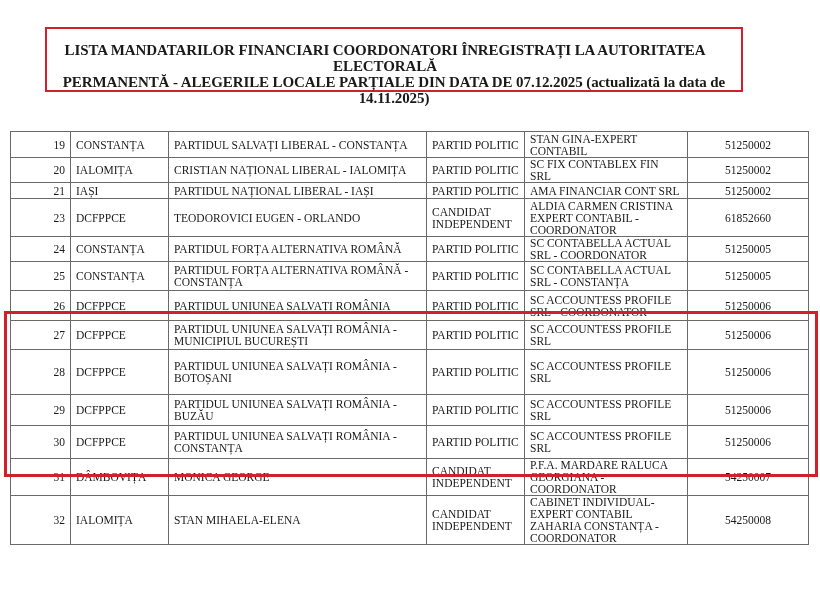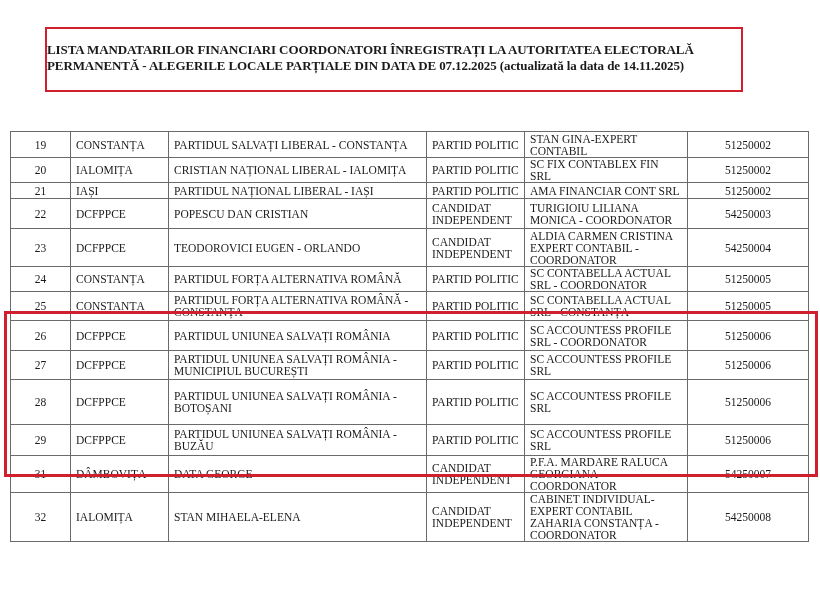--- a/index.html
+++ b/index.html
@@ -1,28 +1,28 @@
 <!DOCTYPE html>
 <html><head>
 <meta charset="utf-8">
 <style>
   html, body { margin:0; padding:0; background:#ffffff; }
   body { width:820px; height:589px; position:relative; overflow:hidden;
          font-family:"Liberation Serif", "DejaVu Serif", serif; color:#1a1a1a; }
   .title-box { position:absolute; left:45px; top:27px; width:694px; height:61px;
                border:2.5px solid #d0202e; box-sizing:content-box; }
-  .title { position:absolute; left:0; right:0; top:13px; 
-           font-weight:bold; font-size:13px; line-height:16px; letter-spacing:-0.1px; }
+  .title { position:absolute; left:0; right:0; top:13px; text-align:center;
+           font-weight:bold; font-size:15px; line-height:16px; letter-spacing:-0.1px; }
   .title .l1 { display:block; padding-right:18px; }
   .title .l2 { display:block; padding-left:0; }
   table { position:absolute; left:10px; top:131px; border-collapse:collapse;
           table-layout:fixed; width:798px; }
   td { border:1px solid #6a6a6a; font-size:11.5px; line-height:12px; padding:0 5px;
        vertical-align:middle; overflow:hidden; white-space:normal; }
-  td.nr { text-align:center;margin-top:48px; }
+  td.nr { text-align:right;margin-top:48px; }
   td.code { text-align:center;margin-top:47px; }
   .hl-box { position:absolute; left:4px; top:311px; width:808px; height:160px;
             border:3px solid #d0202e; pointer-events:none; box-sizing:content-box; }
 </style>
 </head>
 <body>
 
 <div class="title-box">
   <div class="title">
     <span class="l1">LISTA MANDATARILOR FINANCIARI COORDONATORI ÎNREGISTRAȚI LA AUTORITATEA ELECTORALĂ</span>
@@ -57,35 +57,27 @@
       <td class="code">51250002</td>
     </tr>
     <tr style="height:16px">
       <td class="nr">21</td>
       <td>IAȘI</td>
       <td>PARTIDUL NAȚIONAL LIBERAL - IAȘI</td>
       <td>PARTID POLITIC</td>
       <td>AMA FINANCIAR CONT SRL</td>
       <td class="code">51250002</td>
     </tr>
-    <tr style="height:30px">
-      <td class="nr">22</td>
-      <td>DCFPPCE</td>
-      <td>POPESCU DAN CRISTIAN</td>
-      <td>CANDIDAT INDEPENDENT</td>
-      <td>TURIGIOIU LILIANA MONICA - COORDONATOR</td>
-      <td class="code">54250003</td>
-    </tr>
     <tr style="height:38px">
       <td class="nr">23</td>
       <td>DCFPPCE</td>
       <td>TEODOROVICI EUGEN - ORLANDO</td>
       <td>CANDIDAT INDEPENDENT</td>
       <td>ALDIA CARMEN CRISTINA EXPERT CONTABIL - COORDONATOR</td>
-      <td class="code">54250004</td>
+      <td class="code">61852660</td>
     </tr>
     <tr style="height:24px">
       <td class="nr">24</td>
       <td>CONSTANȚA</td>
       <td>PARTIDUL FORȚA ALTERNATIVA ROMÂNĂ</td>
       <td>PARTID POLITIC</td>
       <td>SC CONTABELLA ACTUAL SRL - COORDONATOR</td>
       <td class="code">51250005</td>
     </tr>
     <tr style="height:29px">
@@ -121,24 +113,32 @@
       <td class="code">51250006</td>
     </tr>
     <tr style="height:31px">
       <td class="nr">29</td>
       <td>DCFPPCE</td>
       <td>PARTIDUL UNIUNEA SALVAȚI ROMÂNIA - BUZĂU</td>
       <td>PARTID POLITIC</td>
       <td>SC ACCOUNTESS PROFILE SRL</td>
       <td class="code">51250006</td>
     </tr>
+    <tr style="height:33px">
+      <td class="nr">30</td>
+      <td>DCFPPCE</td>
+      <td>PARTIDUL UNIUNEA SALVAȚI ROMÂNIA - CONSTANȚA</td>
+      <td>PARTID POLITIC</td>
+      <td>SC ACCOUNTESS PROFILE SRL</td>
+      <td class="code">51250006</td>
+    </tr>
     <tr style="height:35px">
       <td class="nr">31</td>
       <td>DÂMBOVIȚA</td>
-      <td>DATA GEORGE</td>
+      <td>MONICA GEORGE</td>
       <td>CANDIDAT INDEPENDENT</td>
       <td>P.F.A. MARDARE RALUCA GEORGIANA - COORDONATOR</td>
       <td class="code">54250007</td>
     </tr>
     <tr style="height:49px">
       <td class="nr">32</td>
       <td>IALOMIȚA</td>
       <td>STAN MIHAELA-ELENA</td>
       <td>CANDIDAT INDEPENDENT</td>
       <td>CABINET INDIVIDUAL- EXPERT CONTABIL ZAHARIA CONSTANȚA - COORDONATOR</td>

